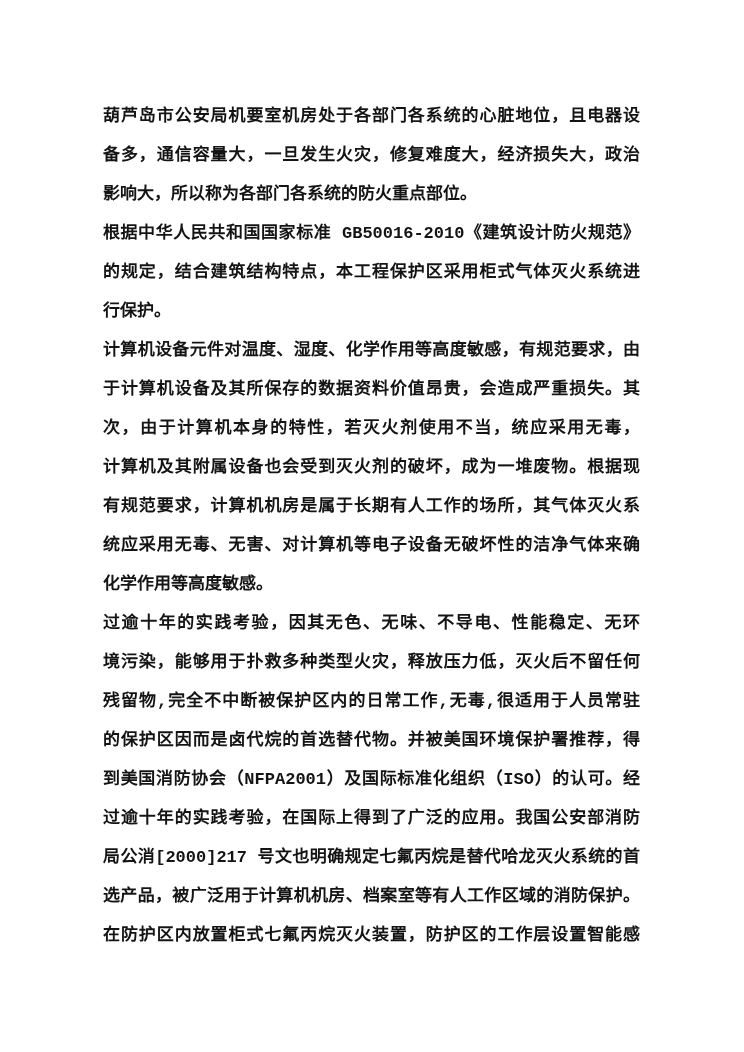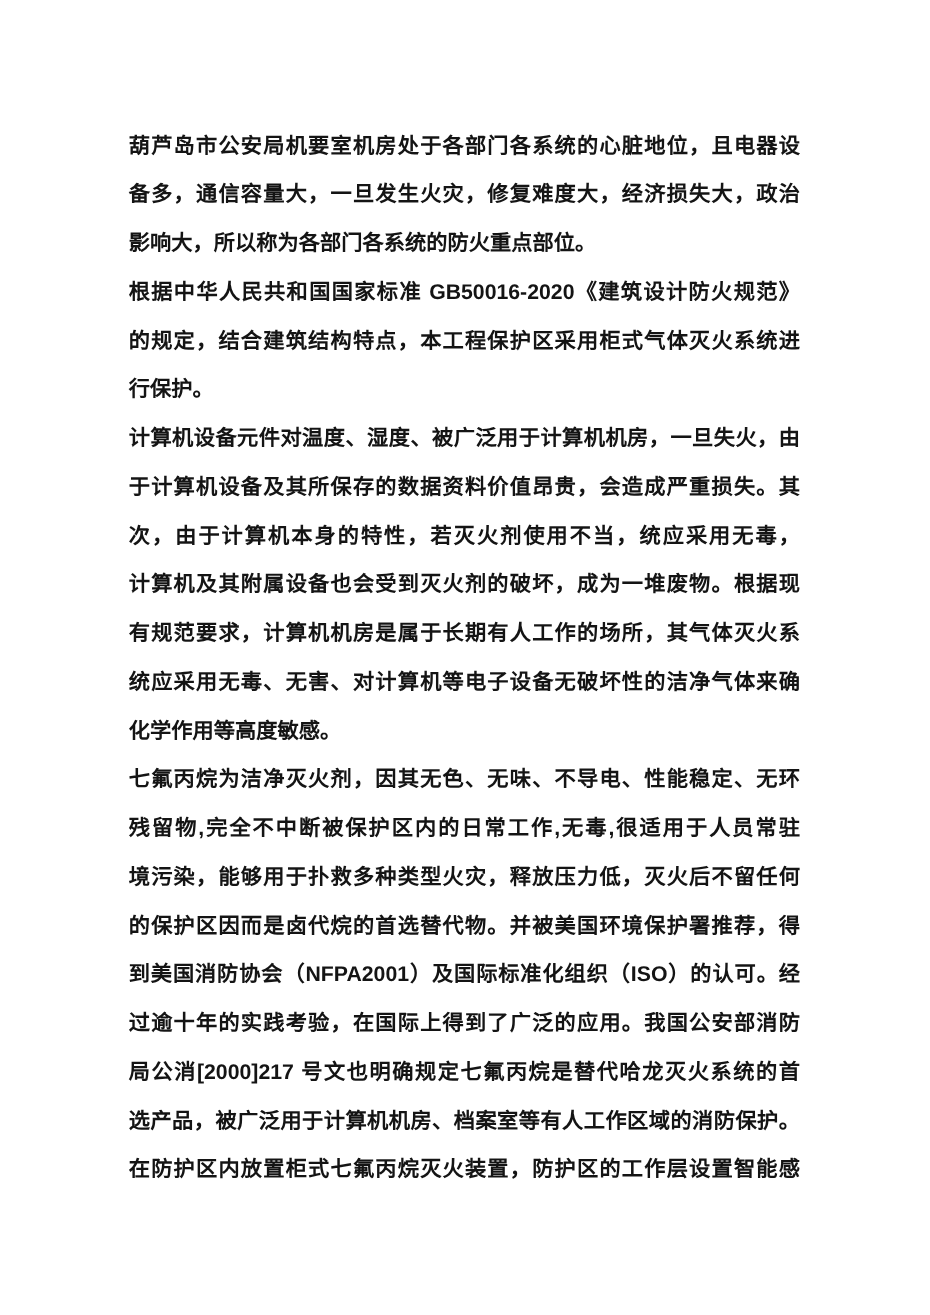--- a/index.html
+++ b/index.html
@@ -18,21 +18,21 @@
     position: absolute;
     left: 103px;
     top: 97px;
     width: 537px;
   }
   .paragraph {
     margin: 0;
     padding: 0;
   }
   .line {
-    font-family: Liberation Sans, sans-serif;
+    font-family: Liberation Mono, monospace;
     font-weight: 700;
     font-size: 17px;
     color: #141414;
     height: 39px;
     line-height: 39px;
     text-align: justify;
     text-align-last: justify;
     overflow: visible;
   }
   .line.short {
@@ -46,39 +46,39 @@
 <div class="page">
   <div class="text-block">
 
     <div class="paragraph">
       <div class="line">葫芦岛市公安局机要室机房处于各部门各系统的心脏地位，且电器设</div>
       <div class="line">备多，通信容量大，一旦发生火灾，修复难度大，经济损失大，政治</div>
       <div class="line short">影响大，所以称为各部门各系统的防火重点部位。</div>
     </div>
 
     <div class="paragraph">
-      <div class="line">根据中华人民共和国国家标准 GB50016-2020《建筑设计防火规范》</div>
+      <div class="line">根据中华人民共和国国家标准 GB50016-2010《建筑设计防火规范》</div>
       <div class="line">的规定，结合建筑结构特点，本工程保护区采用柜式气体灭火系统进</div>
       <div class="line short">行保护。</div>
     </div>
 
     <div class="paragraph">
-      <div class="line">计算机设备元件对温度、湿度、被广泛用于计算机机房，一旦失火，由</div>
+      <div class="line">计算机设备元件对温度、湿度、化学作用等高度敏感，有规范要求，由</div>
       <div class="line">于计算机设备及其所保存的数据资料价值昂贵，会造成严重损失。其</div>
       <div class="line">次，由于计算机本身的特性，若灭火剂使用不当，统应采用无毒，</div>
       <div class="line">计算机及其附属设备也会受到灭火剂的破坏，成为一堆废物。根据现</div>
       <div class="line">有规范要求，计算机机房是属于长期有人工作的场所，其气体灭火系</div>
       <div class="line">统应采用无毒、无害、对计算机等电子设备无破坏性的洁净气体来确</div>
       <div class="line short">化学作用等高度敏感。</div>
     </div>
 
     <div class="paragraph">
-      <div class="line">七氟丙烷为洁净灭火剂，因其无色、无味、不导电、性能稳定、无环</div>
+      <div class="line">过逾十年的实践考验，因其无色、无味、不导电、性能稳定、无环</div>
+      <div class="line">境污染，能够用于扑救多种类型火灾，释放压力低，灭火后不留任何</div>
       <div class="line">残留物,完全不中断被保护区内的日常工作,无毒,很适用于人员常驻</div>
-      <div class="line">境污染，能够用于扑救多种类型火灾，释放压力低，灭火后不留任何</div>
       <div class="line">的保护区因而是卤代烷的首选替代物。并被美国环境保护署推荐，得</div>
       <div class="line">到美国消防协会（NFPA2001）及国际标准化组织（ISO）的认可。经</div>
       <div class="line">过逾十年的实践考验，在国际上得到了广泛的应用。我国公安部消防</div>
       <div class="line">局公消[2000]217 号文也明确规定七氟丙烷是替代哈龙灭火系统的首</div>
       <div class="line">选产品，被广泛用于计算机机房、档案室等有人工作区域的消防保护。</div>
       <div class="line">在防护区内放置柜式七氟丙烷灭火装置，防护区的工作层设置智能感</div>
     </div>
 
   </div>
 </div>

